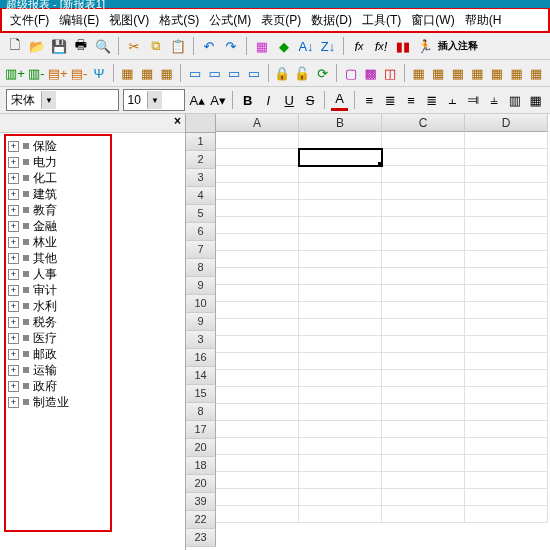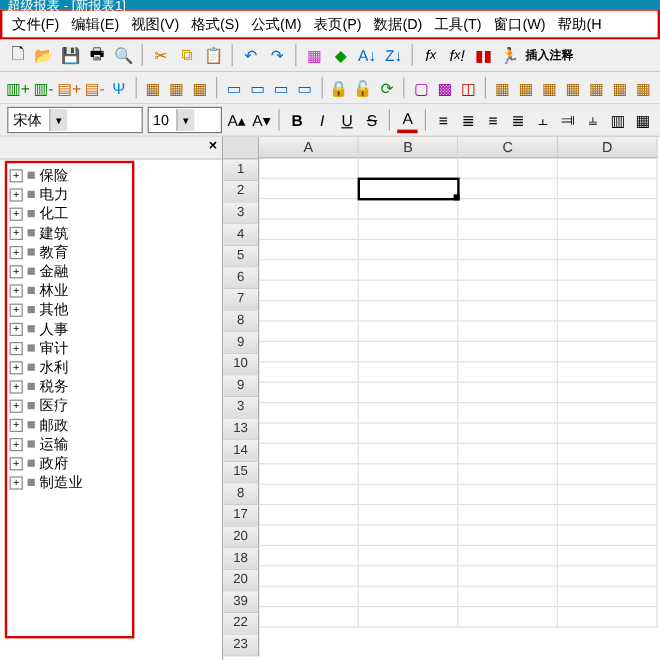--- a/index.html
+++ b/index.html
@@ -394,21 +394,21 @@
             <div class="rowhdr">3</div>
             <div class="rowhdr">4</div>
             <div class="rowhdr">5</div>
             <div class="rowhdr">6</div>
             <div class="rowhdr">7</div>
             <div class="rowhdr">8</div>
             <div class="rowhdr">9</div>
             <div class="rowhdr">10</div>
             <div class="rowhdr">9</div>
             <div class="rowhdr">3</div>
-            <div class="rowhdr">13</div>
+            <div class="rowhdr">16</div>
             <div class="rowhdr">14</div>
             <div class="rowhdr">15</div>
             <div class="rowhdr">8</div>
             <div class="rowhdr">17</div>
             <div class="rowhdr">20</div>
             <div class="rowhdr">18</div>
             <div class="rowhdr">20</div>
             <div class="rowhdr">39</div>
             <div class="rowhdr">22</div>
             <div class="rowhdr">23</div>

